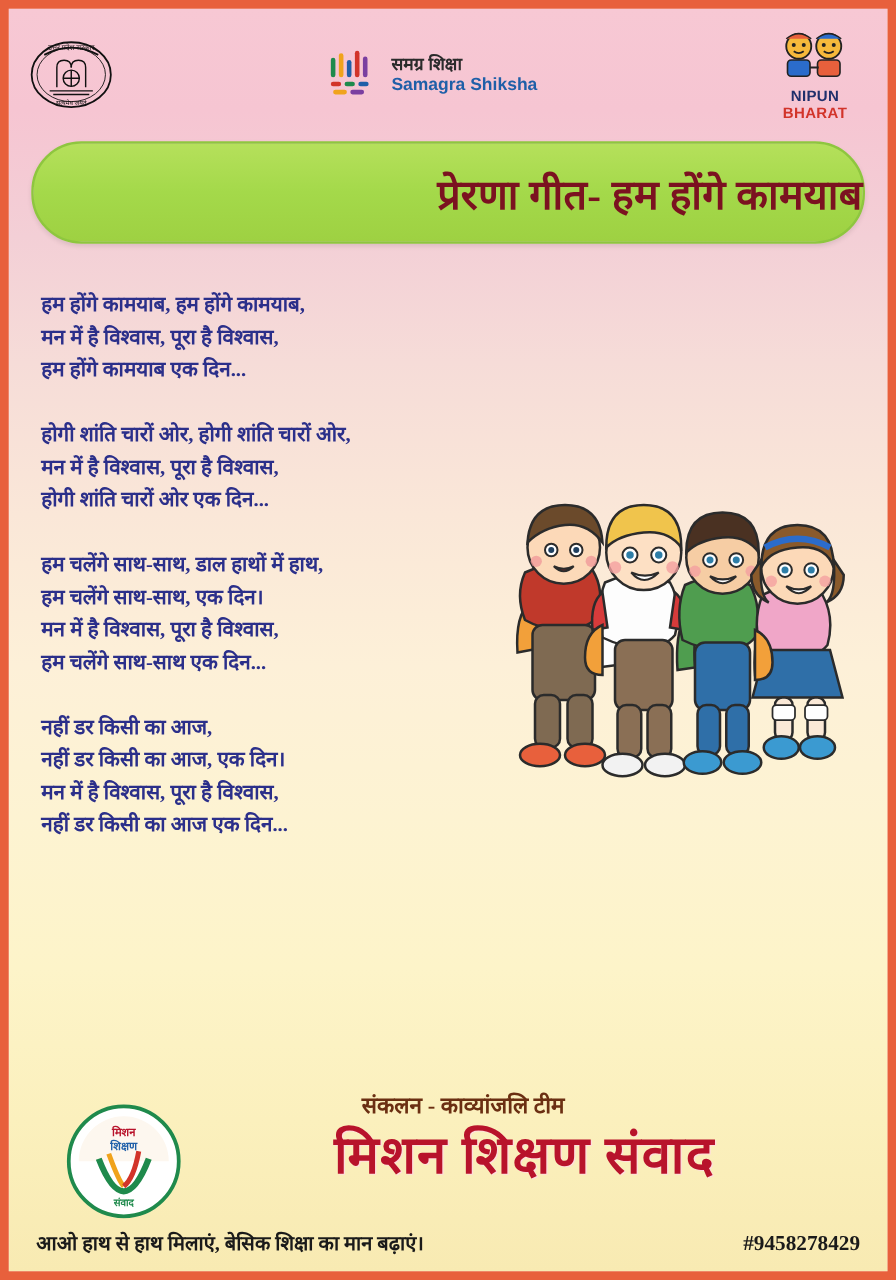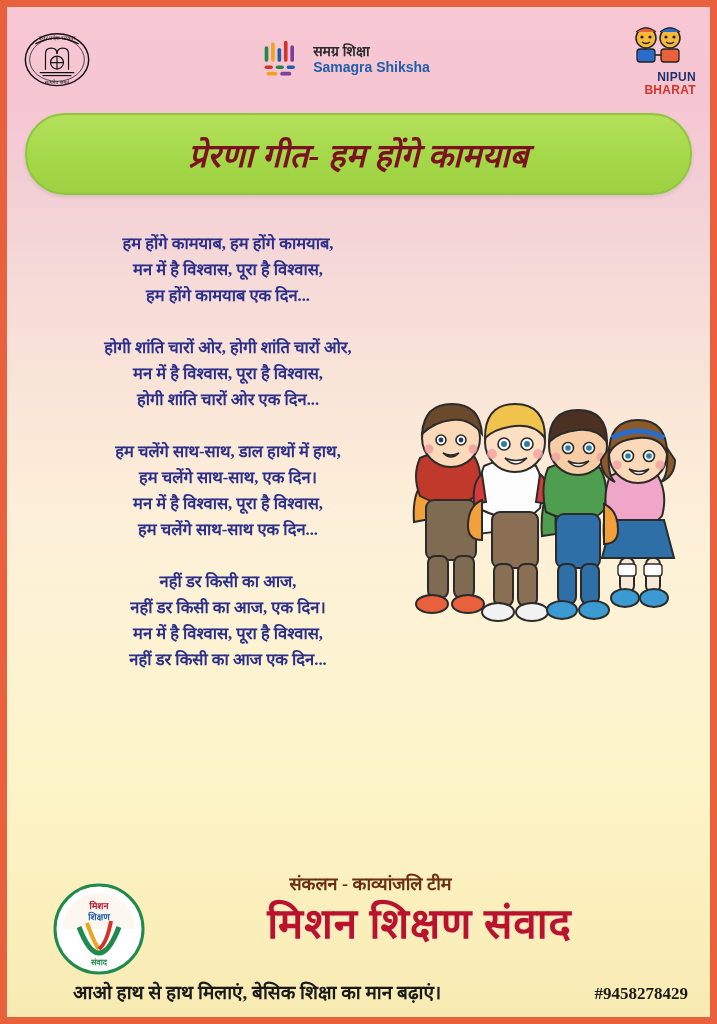--- a/index.html
+++ b/index.html
@@ -68,59 +68,57 @@
     color: #2b2b2b;
     font-weight: bold;
   }
   .samagra-en {
     font-size: 14px;
     color: #1f5fa8;
     font-weight: bold;
   }
   .nipun {
     width: 88px;
-    text-align: right;
+    text-align: center;
   }
   .nipun-label {
     font-size: 12px;
     font-weight: bold;
     color: #1f2f6b;
     letter-spacing: .3px;
     line-height: 1.05;
     margin-top: 1px;
   }
   .nipun-label .b2 { color: #d2342a; }
 
   
   .title-band {
     margin: 2px 18px 0 18px;
     height: 78px;
     border-radius: 40px;
     background: linear-gradient(180deg,#b5e05b 0%, #a4d94a 50%, #9ed142 100%);
     border: 2px solid #8ec63f;
     display: flex;
     align-items: center;
-    justify-content: center;
+    justify-content: flex-end;
     box-shadow: 0 2px 4px rgba(0,0,0,.10);
-    font-style: italic;
   }
   .title-text {
     font-family: "Liberation Serif", serif;
     font-weight: bold;
     font-size: 33px;
     color: #7b1220;
     letter-spacing: .2px;
     white-space: nowrap;
   }
 
   
   .body-area {
     position: relative;
     height: 690px;
-    text-align: center;
   }
   .lyrics {
     position: absolute;
     left: 26px;
     top: 36px;
     width: 390px;
   }
   .stanza {
     margin-bottom: 26px;
   }
@@ -187,23 +185,22 @@
     bottom: 12px;
     left: 22px;
     right: 22px;
     display: flex;
     align-items: baseline;
     justify-content: space-between;
   }
   .tagline {
     font-family: "Liberation Serif", serif;
     font-weight: bold;
-    font-size: 19px;
+    font-size: 16px;
     color: #1a1a1a;
-    margin-left: 44px;
   }
   .phone {
     font-family: "Liberation Serif", serif;
     font-weight: bold;
     font-size: 17px;
     color: #1a1a1a;
   }
 </style>
 </head>
 <body>

